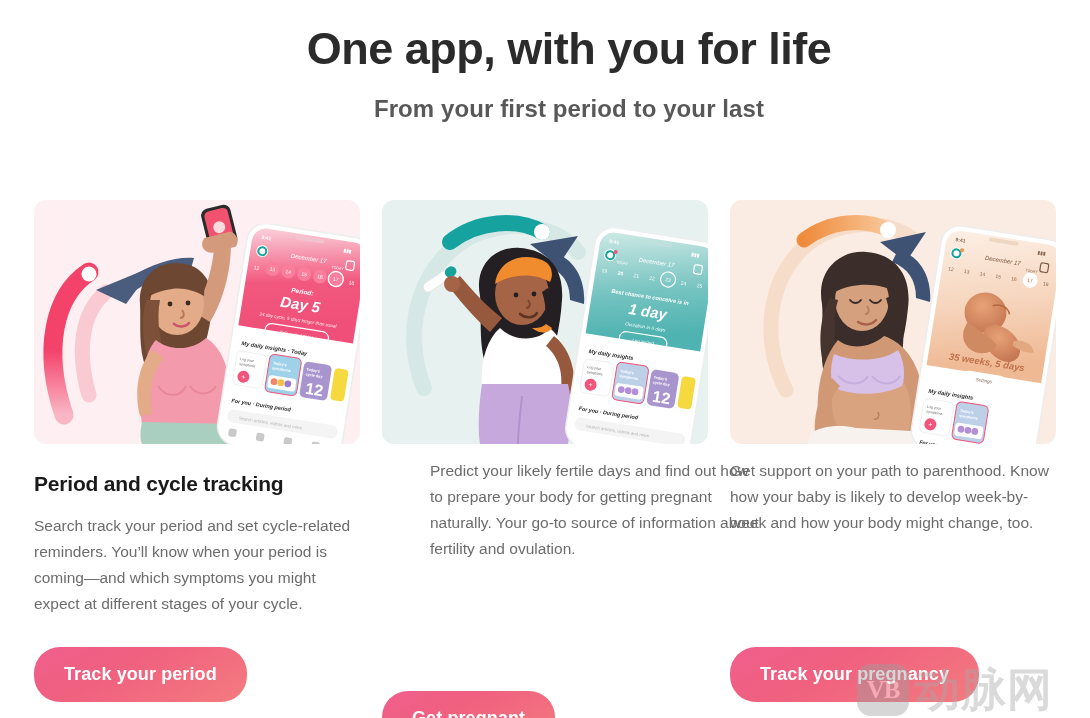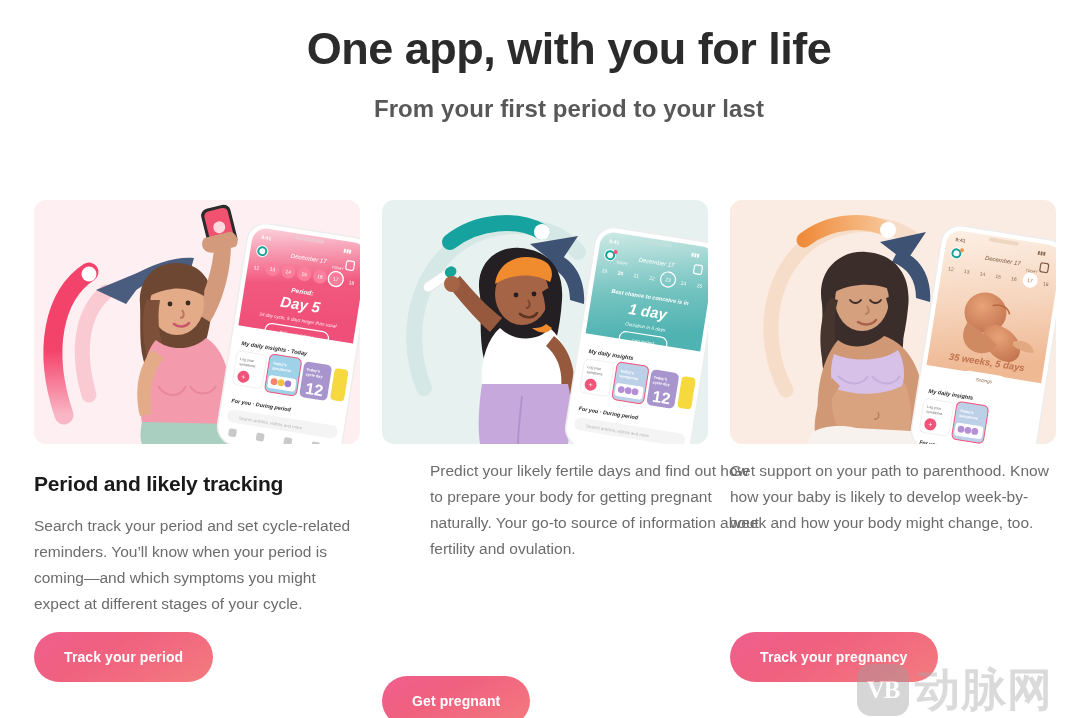--- a/index.html
+++ b/index.html
@@ -44,24 +44,25 @@
   .card-body{
     margin:14px 0 0 0;font-size:15.5px;line-height:26px;
     color:#6c6c6c;
   }
   .card-2 .card-body{width:330px;margin-left:48px;}
   .card-3 .card-body{width:330px;}
 
   .cta-wrap{position:absolute;left:0;top:432px;}
   .cta{
     display:inline-block;border:none;cursor:pointer;
-    color:#ffffff;font-weight:bold;font-size:14px;
+    color:#ffffff;font-weight:bold;font-size:18px;
     letter-spacing:0.1px;border-radius:26px;
     padding:17px 30px;
     background:linear-gradient(150deg,#ef5f8d 0%,#f0607f 38%,#f47b7f 100%);
+    margin-top:15px;
   }
 
   
   .svgfull{position:absolute;left:0;top:0;width:326px;height:244px;}
   .phone-svg{position:absolute;}
 
   
   .watermark{
     position:absolute;left:857px;top:664px;
     display:flex;align-items:center;gap:6px;
@@ -201,21 +202,21 @@
             <g fill="#c9c9c9">
               <rect x="28" y="214" width="8" height="8" rx="2"></rect>
               <rect x="56" y="214" width="8" height="8" rx="2"></rect>
               <rect x="84" y="214" width="8" height="8" rx="2"></rect>
               <rect x="112" y="214" width="8" height="8" rx="2"></rect>
             </g>
           </g>
         </svg>
       </div>
 
-      <h2 class="card-title">Period and likely tracking</h2>
+      <h2 class="card-title">Period and cycle tracking</h2>
       <p class="card-body">Search track your period and set cycle-related reminders. You’ll know when your period is coming—and which symptoms you might expect at different stages of your cycle.</p>
       <div class="cta-wrap">
         <button class="cta">Track your period</button>
       </div>
     </div>
 
     <div class="card card-2">
       <div class="card-media media-2">
         <svg class="svgfull" viewBox="0 0 326 244">
           <defs>

